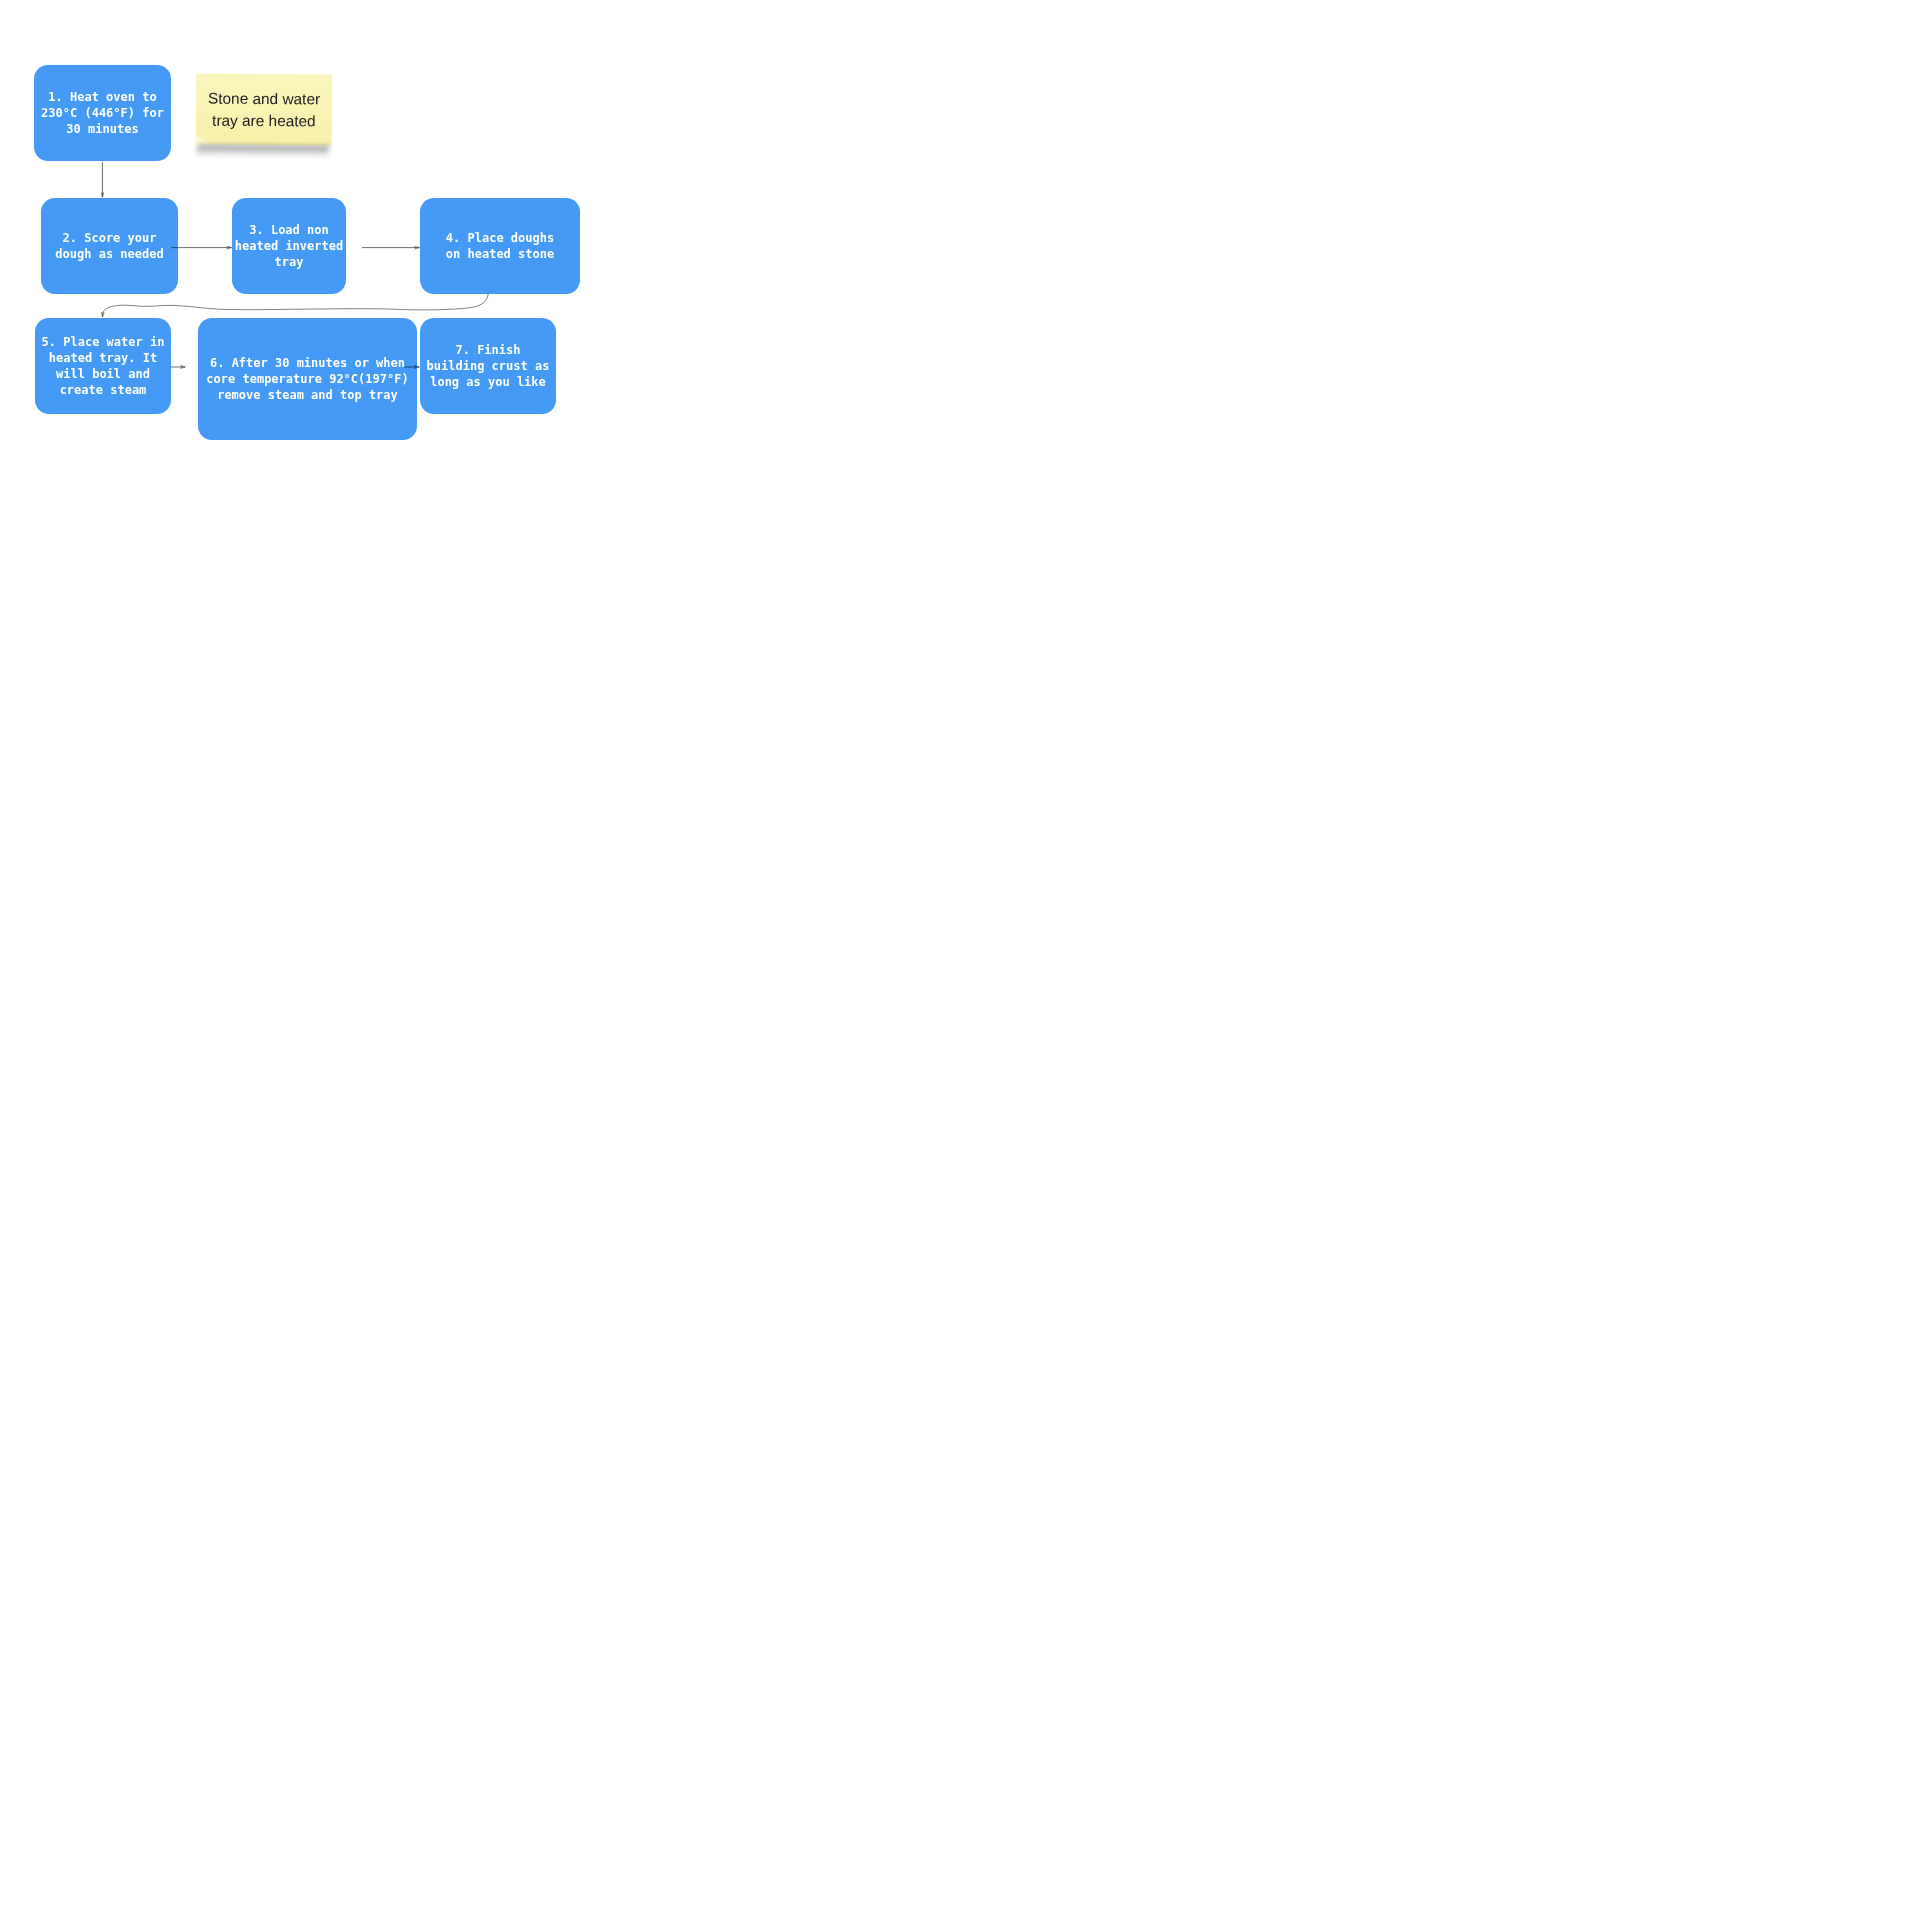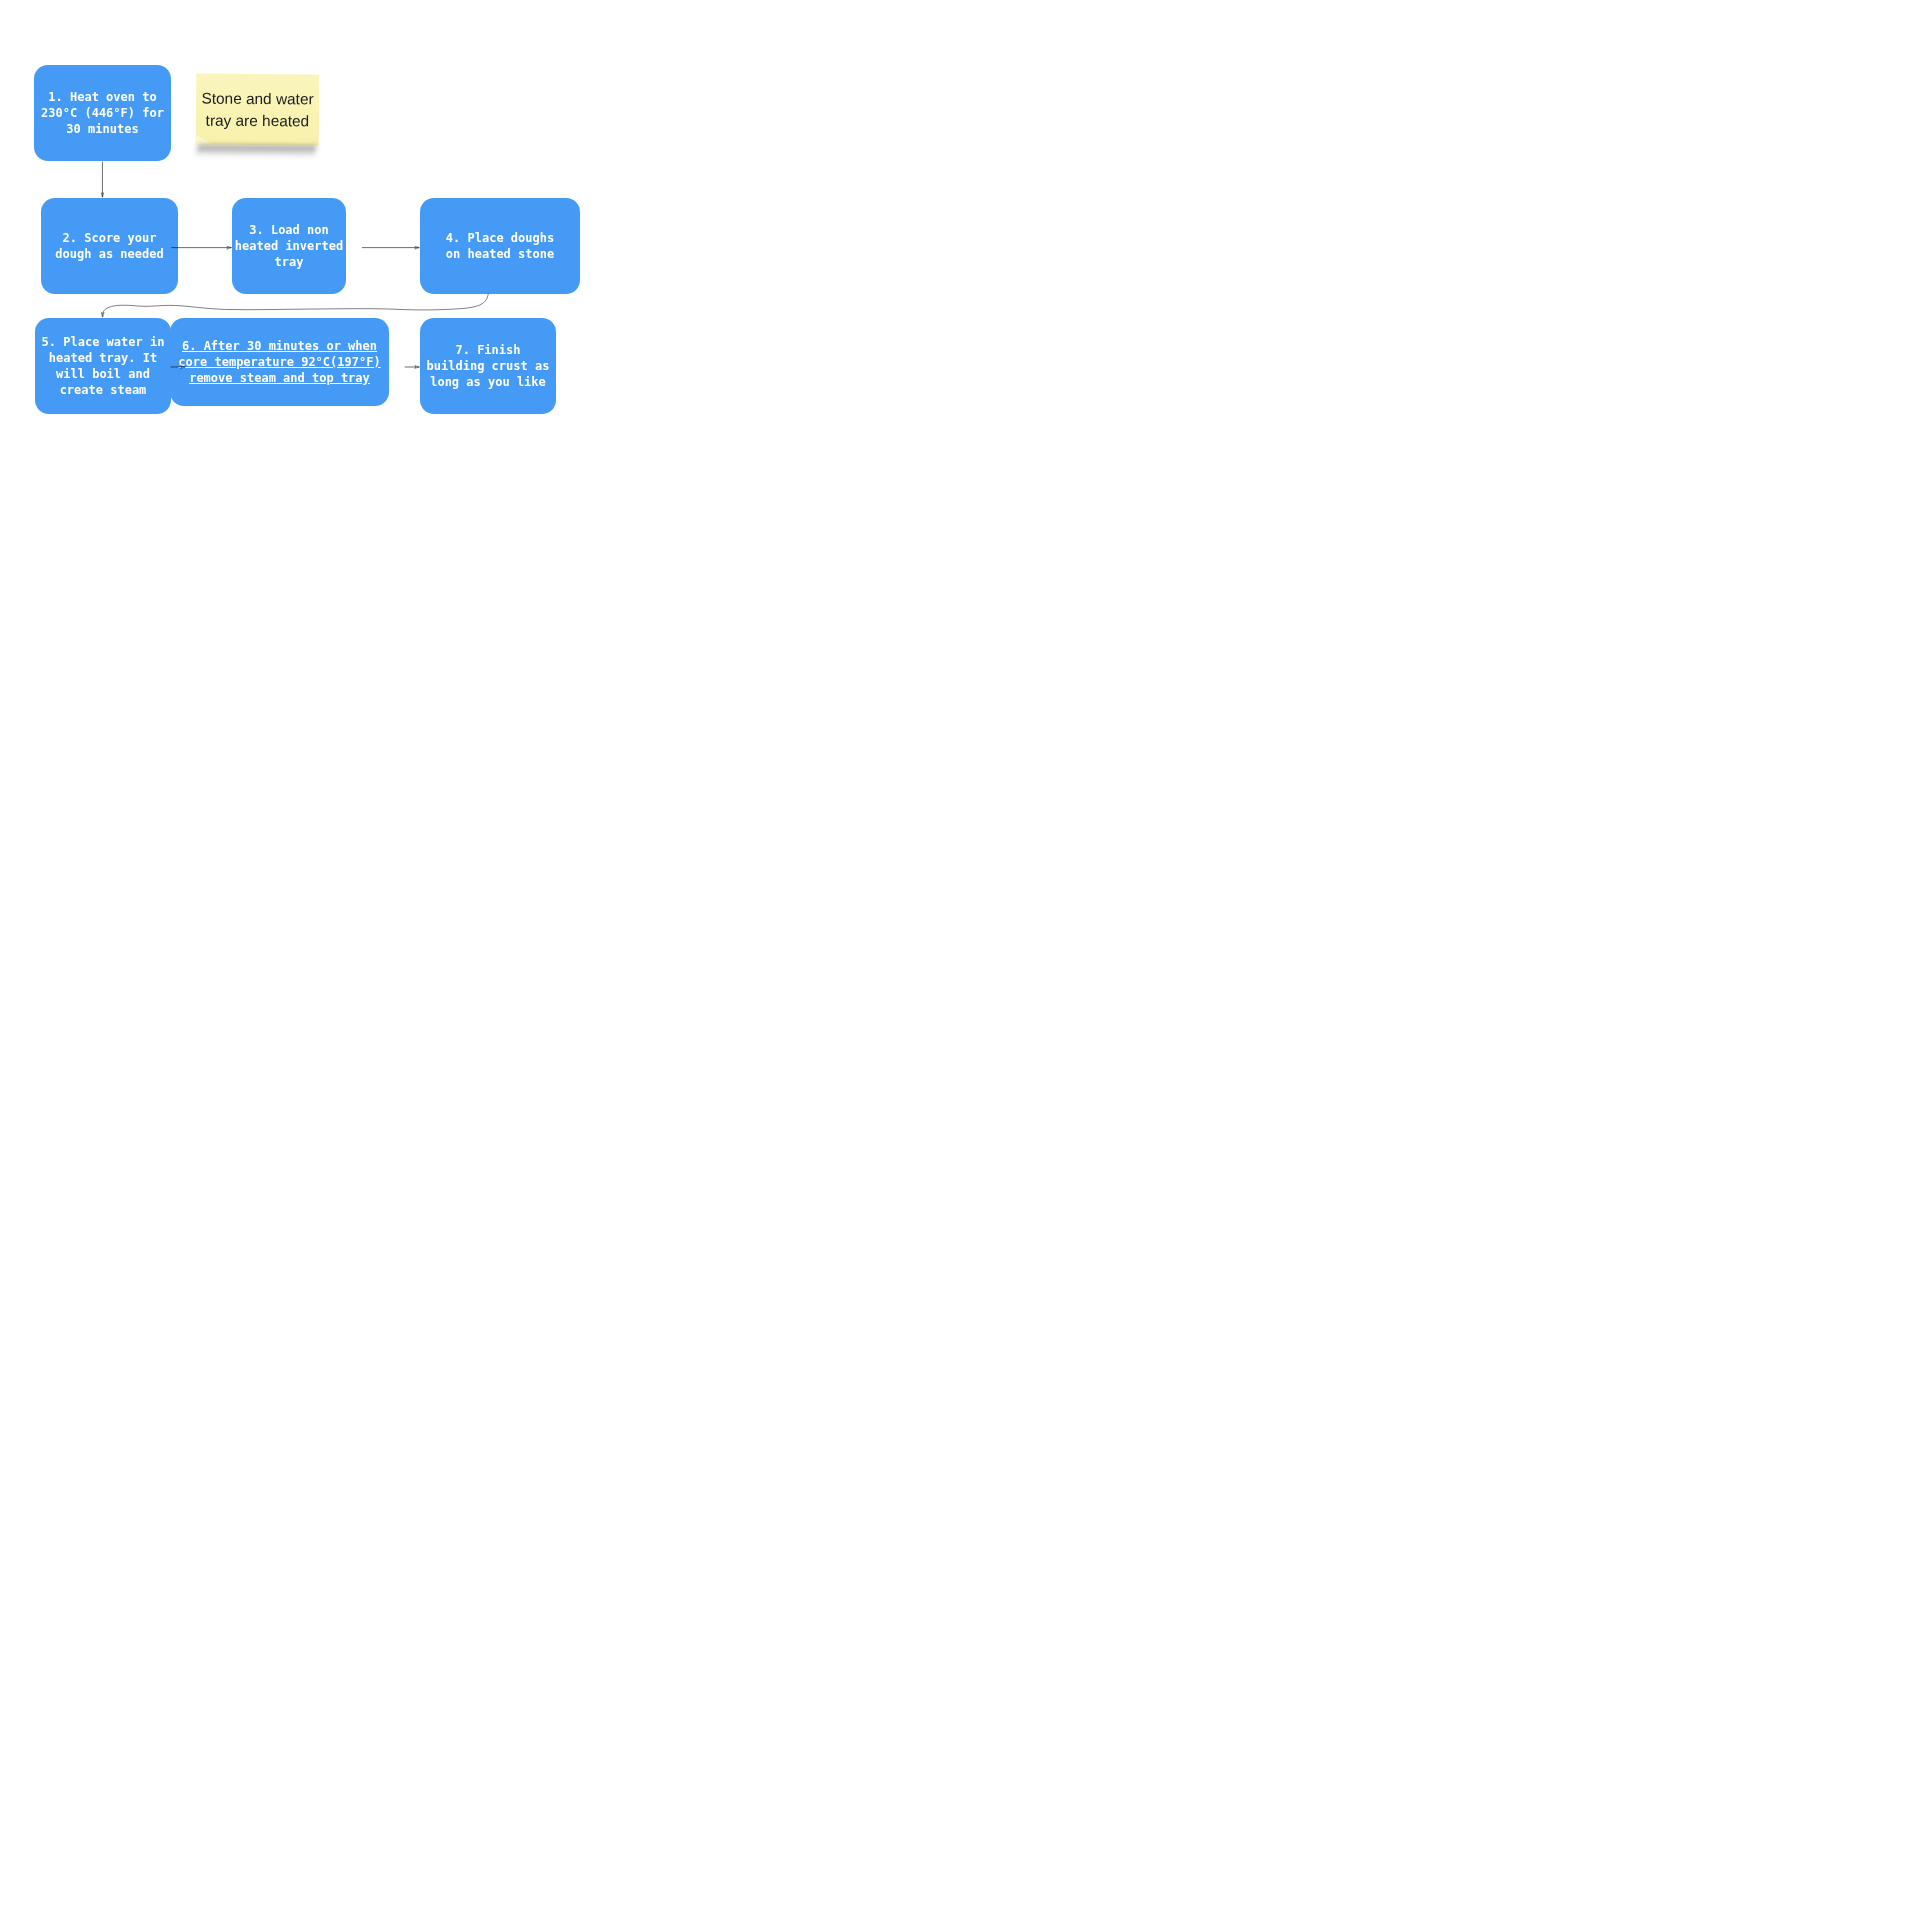--- a/index.html
+++ b/index.html
@@ -19,26 +19,26 @@
     text-align:center;
     white-space:pre-line;
     letter-spacing:0;
     border-radius:14px;
   }
   .step-1{left:34px;  top:65px; width:137px; height:96px;}
   .step-2{left:41px;  top:198px; width:137px; height:96px;}
   .step-3{left:232px; top:198px; width:114px; height:96px;}
   .step-4{left:420px;top:198px; width:160px; height:96px;}
   .step-5{left:35px;  top:318px; width:136px; height:96px;}
-  .step-6{left:170px; top:318px; width:219px; height:88px;text-decoration:underline;}
+  .step-6{left:198px; top:318px; width:219px; height:122px;}
   .step-7{left:420px;top:318px; width:136px; height:96px;}
 
   .note{
     position:absolute;
-    left:196px;top:74px;width:123px;height:71px;
+    left:196px;top:74px;width:136px;height:71px;
     background:linear-gradient(180deg, var(--note_bg,#faf5bd) 0%, #f8f1ab 100%);
     color:var(--note_text,#1c1c1c);
     font:400 15.4px/21.6px "Liberation Sans", sans-serif;
     display:flex;align-items:center;justify-content:center;
     text-align:center;
     white-space:pre-line;
     transform:rotate(0.4deg);
   }
   
   .note::after{

